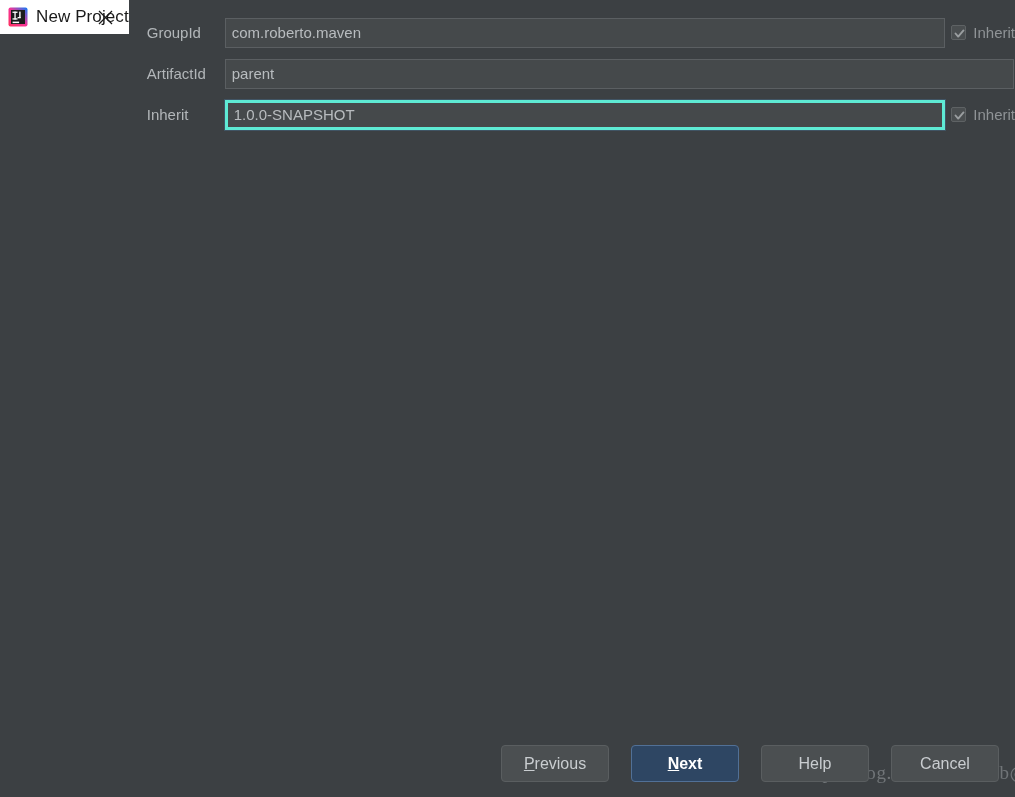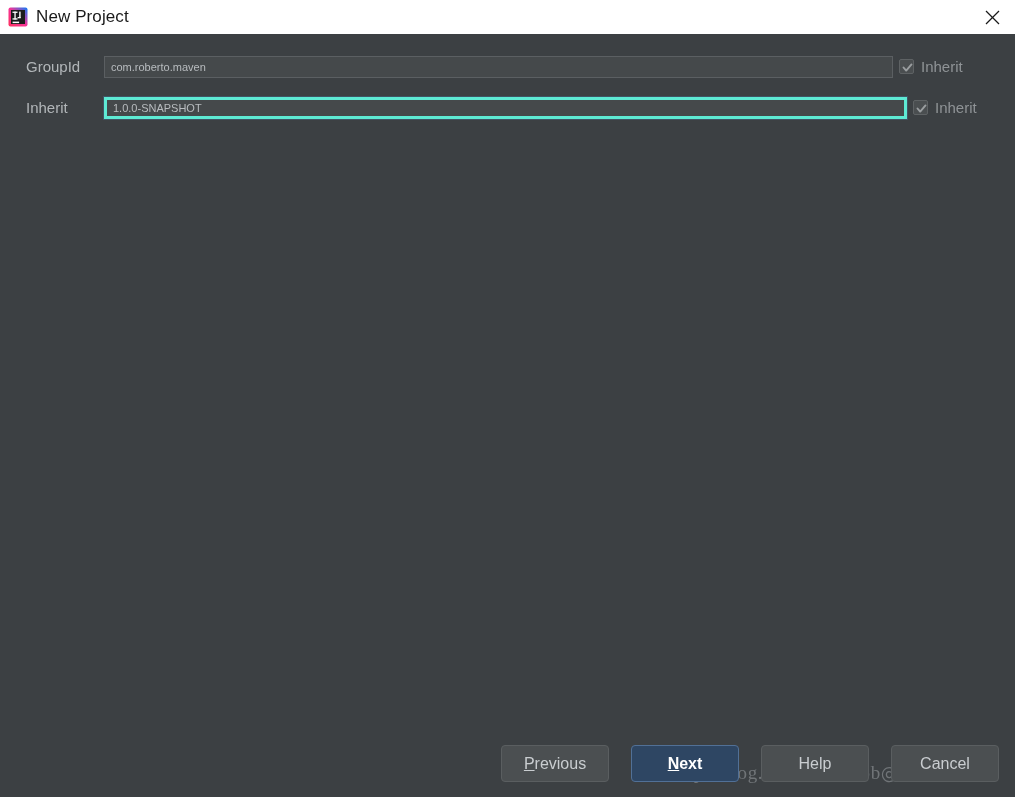--- a/index.html
+++ b/index.html
@@ -15,21 +15,21 @@
     -webkit-font-smoothing: antialiased;
   }
 
   
   .window {
     position: relative;
     width: 1015px;
     height: 797px;
     background: #3c4043;
     display: flex;
-    flex-direction: column;
+    flex-direction: row;
     overflow: hidden;
   }
 
   
   .titlebar {
     position: relative;
     height: 34px;
     flex: 0 0 34px;
     background: #ffffff;
     display: flex;
@@ -69,46 +69,46 @@
   .dialog-body {
     position: relative;
     flex: 1 1 auto;
     background: #3c4043;
     overflow: hidden;
   }
 
   
   .form {
     position: absolute;
-    left: 16px;
+    left: 8px;
     top: 12px;
     right: 0;
   }
   .form-row {
     position: relative;
     height: 41px;
     display: flex;
     align-items: center;
   }
   .field-label {
     width: 88px;
     flex: 0 0 88px;
     padding-left: 10px;
     box-sizing: border-box;
     font-size: 15px;
     color: #b2b6b9;
     white-space: nowrap;
   }
   .field-input {
-    height: 22px;
+    height: 30px;
     box-sizing: border-box;
     background: #45494b;
     border: 1px solid #5b5f62;
     color: #b8bcbf;
-    font-size: 11px;
+    font-size: 15px;
     font-family: "Liberation Sans", sans-serif;
     padding: 0 6px;
     outline: none;
     display: flex;
     align-items: center;
   }
   .field-input.w-short { width: 789px; }
   .field-input.w-long  { width: 803px; }
   .field-input.focused {
     border: 3px solid #5eead4;
@@ -244,20 +244,24 @@
         <div class="inherit-wrap">
           <span class="checkbox">
             <svg width="13" height="13" viewBox="0 0 13 13" xmlns="http://www.w3.org/2000/svg">
               <polyline points="2.5,6.5 5.2,9.6 10.5,3.4" fill="none" stroke="#9a9ea0" stroke-width="1.9" stroke-linecap="round" stroke-linejoin="round"></polyline>
             </svg>
           </span>
           <span class="inherit-label">Inherit</span>
         </div>
       </div>
 
+      <div class="form-row">
+        <div class="field-label">ArtifactId</div>
+        <div class="field-input w-short" placeholder="">parent</div>
+      </div>
 
       <div class="form-row">
         <div class="field-label">Inherit</div>
         <div class="field-input w-long focused" placeholder="">1.0.0-SNAPSHOT</div>
         <div class="inherit-wrap">
           <span class="checkbox">
             <svg width="13" height="13" viewBox="0 0 13 13" xmlns="http://www.w3.org/2000/svg">
               <polyline points="2.5,6.5 5.2,9.6 10.5,3.4" fill="none" stroke="#9a9ea0" stroke-width="1.9" stroke-linecap="round" stroke-linejoin="round"></polyline>
             </svg>
           </span>

